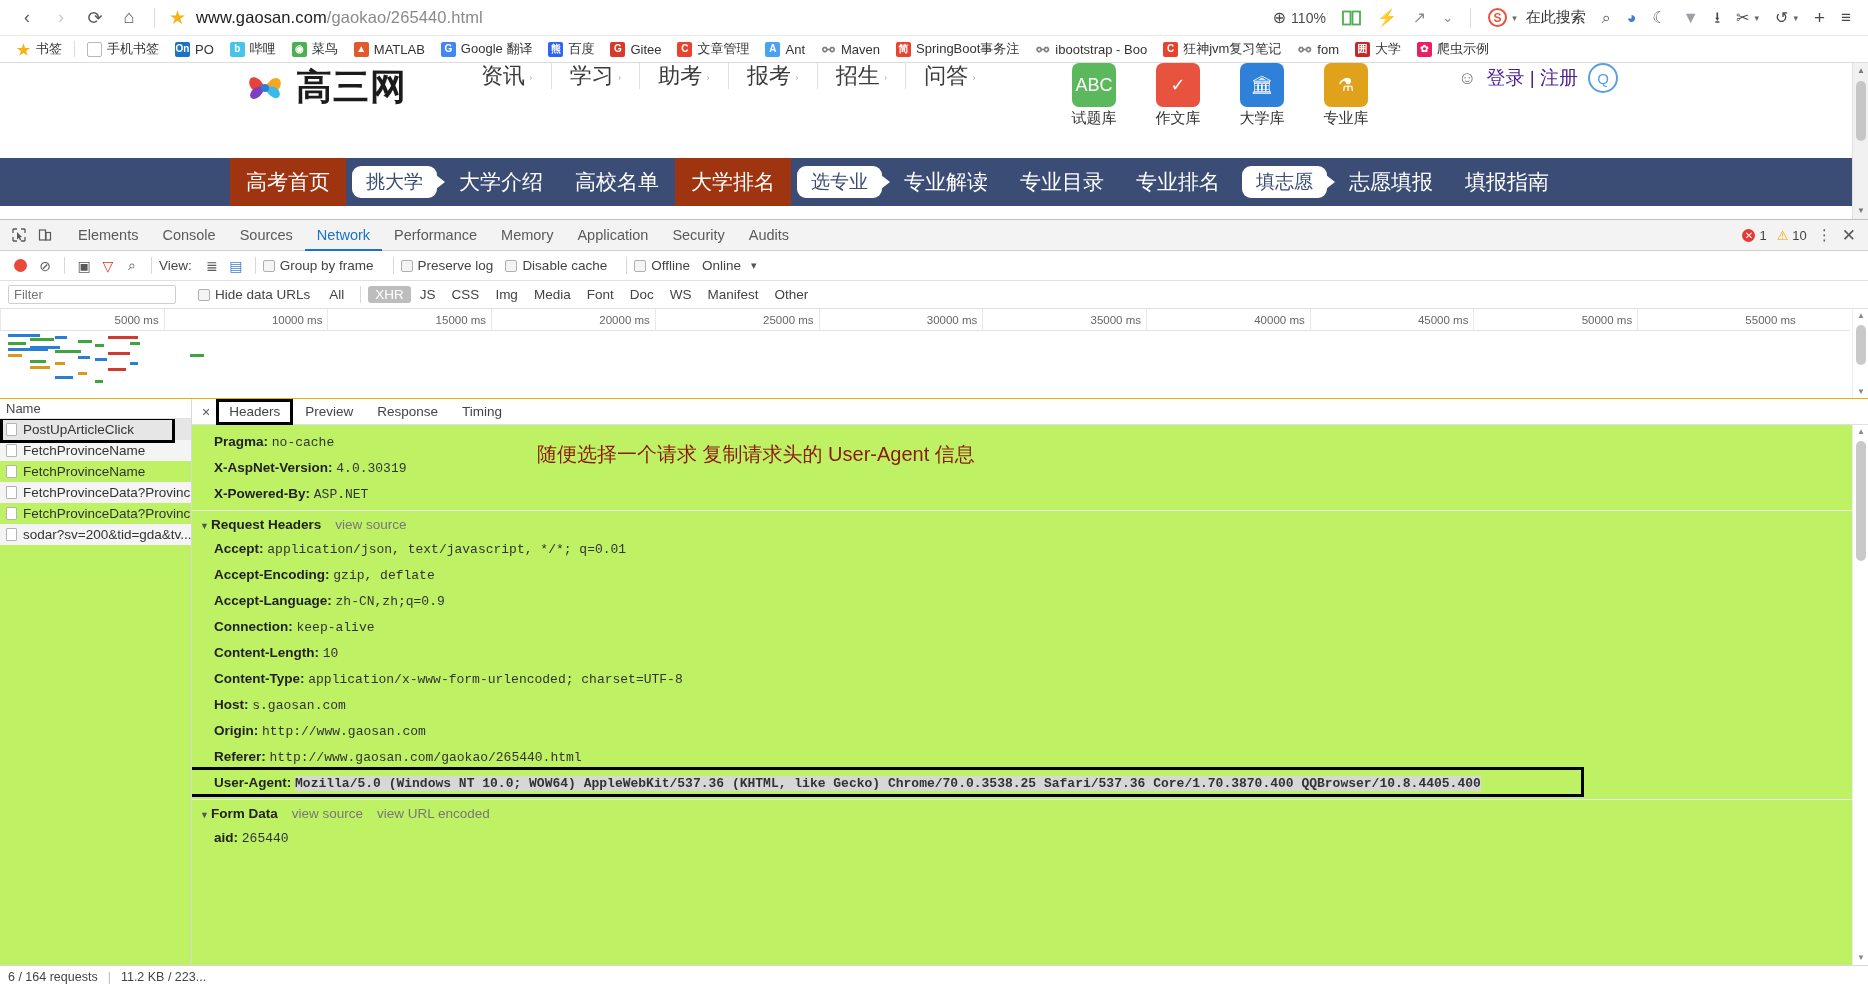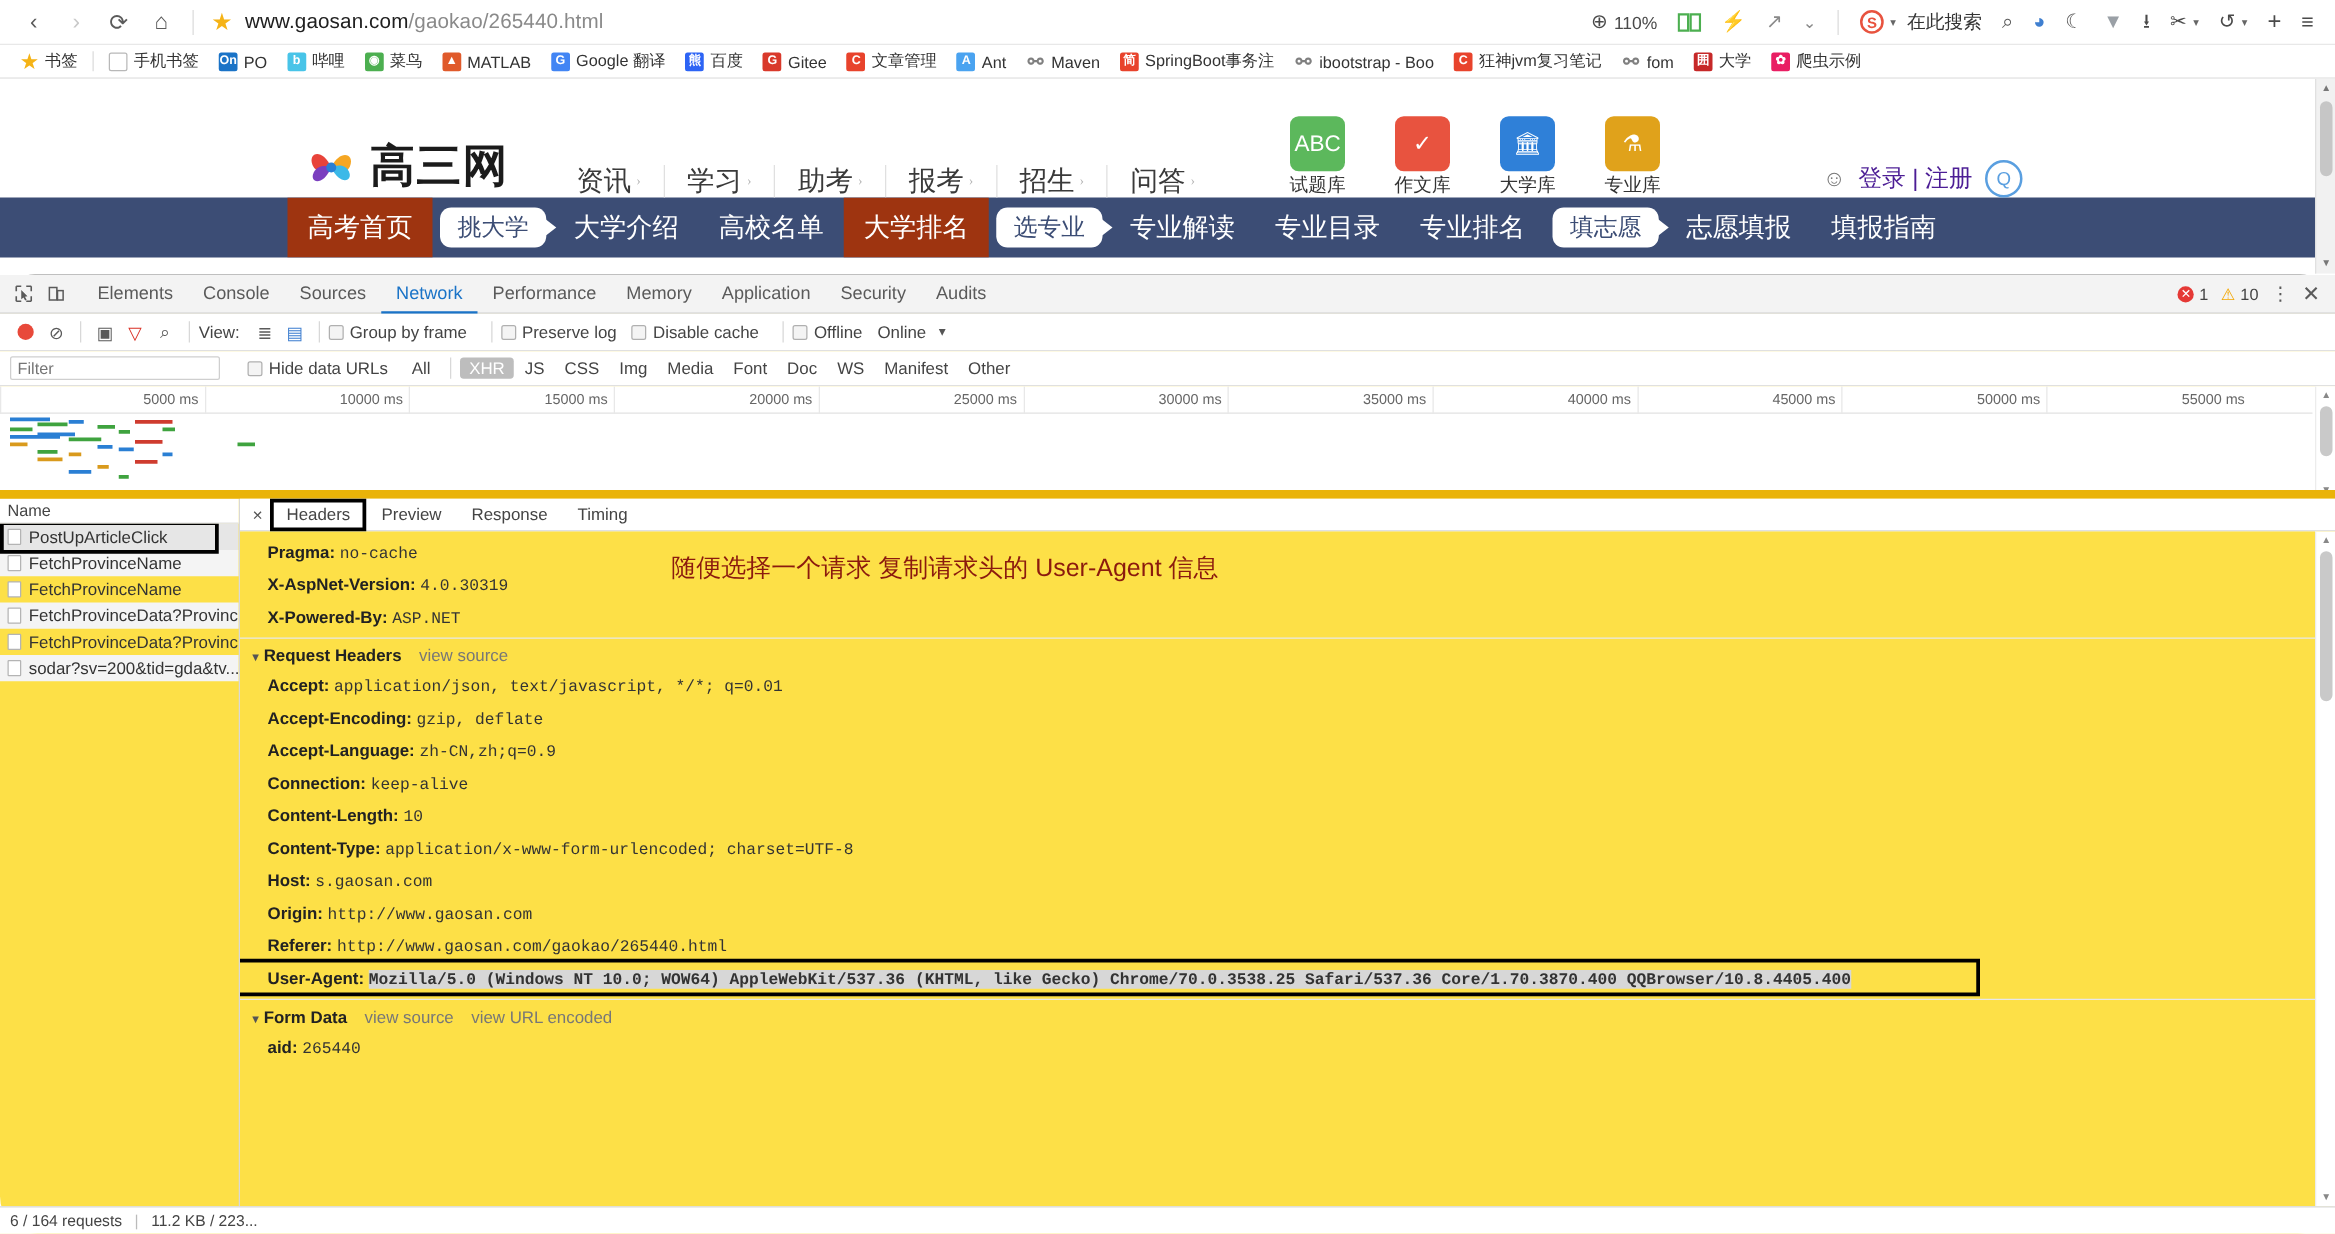--- a/index.html
+++ b/index.html
@@ -53,21 +53,21 @@
     display:flex; align-items:center; justify-content:center;
     font-size:10px; font-weight:bold; color:#fff; line-height:1;
   }
   .ico-star{ background:none; color:#f5b316; font-size:15px; }
   .ico-blank{ background:#fff; border:1px solid #b8b8b8; }
   .ico-globe{ background:none; color:#808080; font-size:15px; border:none; }
 
   
   #page-viewport{ position:relative; height:156px; background:#fff; overflow:hidden; }
   #site-header{
-    height:95px; display:flex; align-items:flex-end; padding-left:244px;
+    height:95px; display:flex; align-items:flex-start; padding-left:244px;gap:20px;
   }
   #logo-wrap{ display:flex; align-items:center; gap:8px; flex:none; }
   #logo-mark{ width:44px; height:40px; position:relative; }
   #logo-text{
     font-size:36px; font-weight:bold; color:#1b1b1b; letter-spacing:1px;
     font-family:"DejaVu Sans", sans-serif;
   }
   #site-nav{ display:flex; align-items:center; margin-left:36px; flex:none; }
   .site-nav-item{
     display:flex; align-items:center; gap:4px; padding:0 18px;
@@ -113,21 +113,21 @@
 
   
   #page-scrollbar{
     position:absolute; right:0; top:0; width:16px; height:100%;
     background:#f1f1f1; border-left:1px solid #e0e0e0;
   }
   #page-scrollbar .thumb{ position:absolute; top:18px; left:3px; width:10px; height:60px; background:#c6c6c6; border-radius:5px;}
   #page-scrollbar .arrow{ position:absolute; left:0; width:16px; height:16px; text-align:center; font-size:8px; color:#777; line-height:16px;}
 
   
-  #devtools{ border-top:1px solid #bfbfbf; background:#fde047; height:calc(987px - 36px - 27px - 156px); display:flex; flex-direction:column;border-radius:30px; }
+  #devtools{ border-top:1px solid #bfbfbf; background:#bef264; height:calc(987px - 36px - 27px - 156px); display:flex; flex-direction:column; }
   #dt-tabbar{
     height:31px; display:flex; align-items:center; background:#f3f3f3;
     border-bottom:1px solid #cfcfcf; padding:0 6px; font-size:14.5px; color:#5a5a5a;
   }
   .dt-icon-btn{ width:26px; height:26px; display:flex; align-items:center; justify-content:center; cursor:pointer; color:#5a5a5a; }
   .dt-tab{ padding:0 12px; height:31px; line-height:31px; cursor:pointer; color:#5a5a5a; }
   .dt-tab.active{ color:#1a73c7; box-shadow:inset 0 -2px 0 #1a73c7; }
   #dt-tabbar-right{ margin-left:auto; display:flex; align-items:center; gap:10px; padding-right:6px; }
   .err-badge{ display:flex; align-items:center; gap:4px; font-size:13px; color:#444; }
   .dot-red{ width:13px;height:13px;border-radius:50%;background:#e53935;color:#fff;font-size:10px;display:flex;align-items:center;justify-content:center;}
@@ -152,21 +152,21 @@
   #filter-input{
     width:168px; height:19px; border:1px solid #cfcfcf; border-radius:2px;
     font-size:13px; padding:0 5px; color:#333; outline:none;
     font-family:"Liberation Sans", sans-serif;
   }
   .ftype{ padding:1px 7px; border-radius:3px; cursor:pointer; margin-right:2px;}
   .ftype.active{ background:#bdbdbd; color:#fff; }
 
   
   #dt-overview{
-    height:90px; border-bottom:7px solid #eab308; position:relative; background:#fff; overflow:hidden;
+    height:90px; border-bottom:1px solid #eab308; position:relative; background:#fff; overflow:hidden;
   }
   #ov-ruler{ position:absolute; left:0; right:18px; top:0; height:22px; border-bottom:1px solid #e2e2e2;}
   .ov-tick{
     position:absolute; top:0; height:22px; border-left:1px solid #e8e8e8;
     font-size:11.5px; color:#666; padding-right:5px; text-align:right; line-height:22px;
   }
   #ov-bars{ position:absolute; left:0; top:23px; height:66px; width:175px; }
   .ovbar{ position:absolute; height:3px; }
 
   #dt-split{ flex:1; display:flex; min-height:0; border-top:0; }

